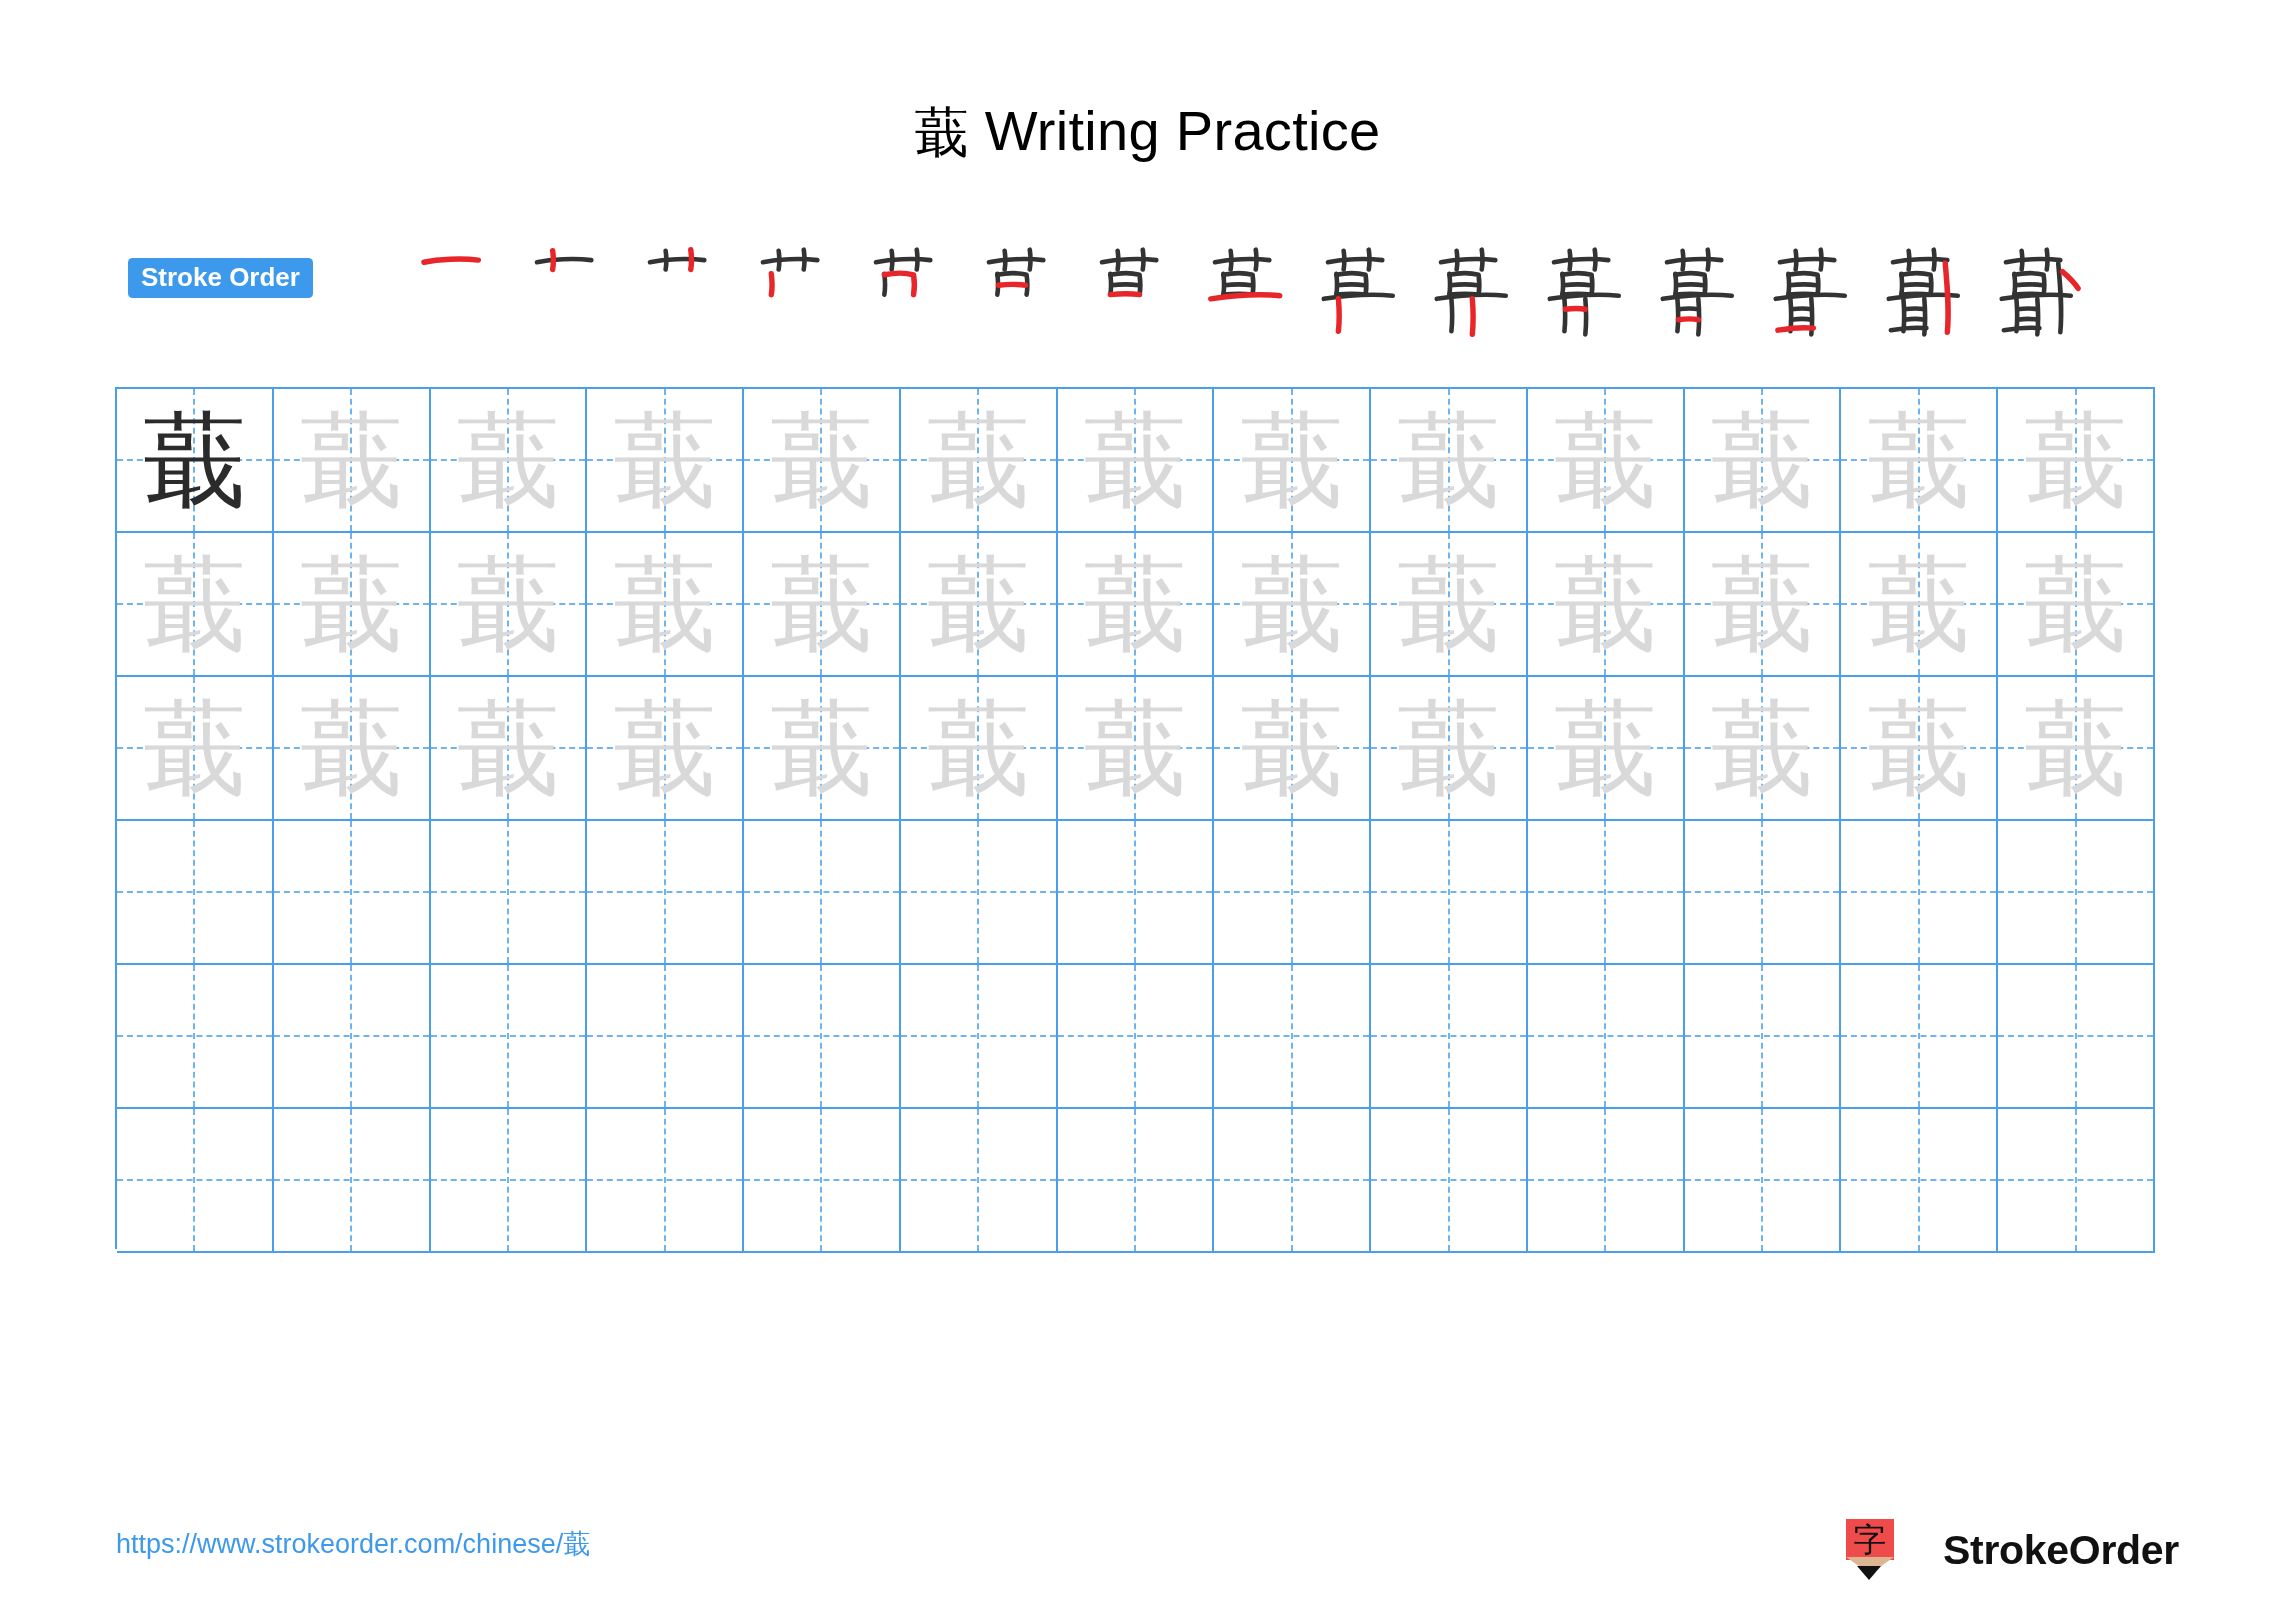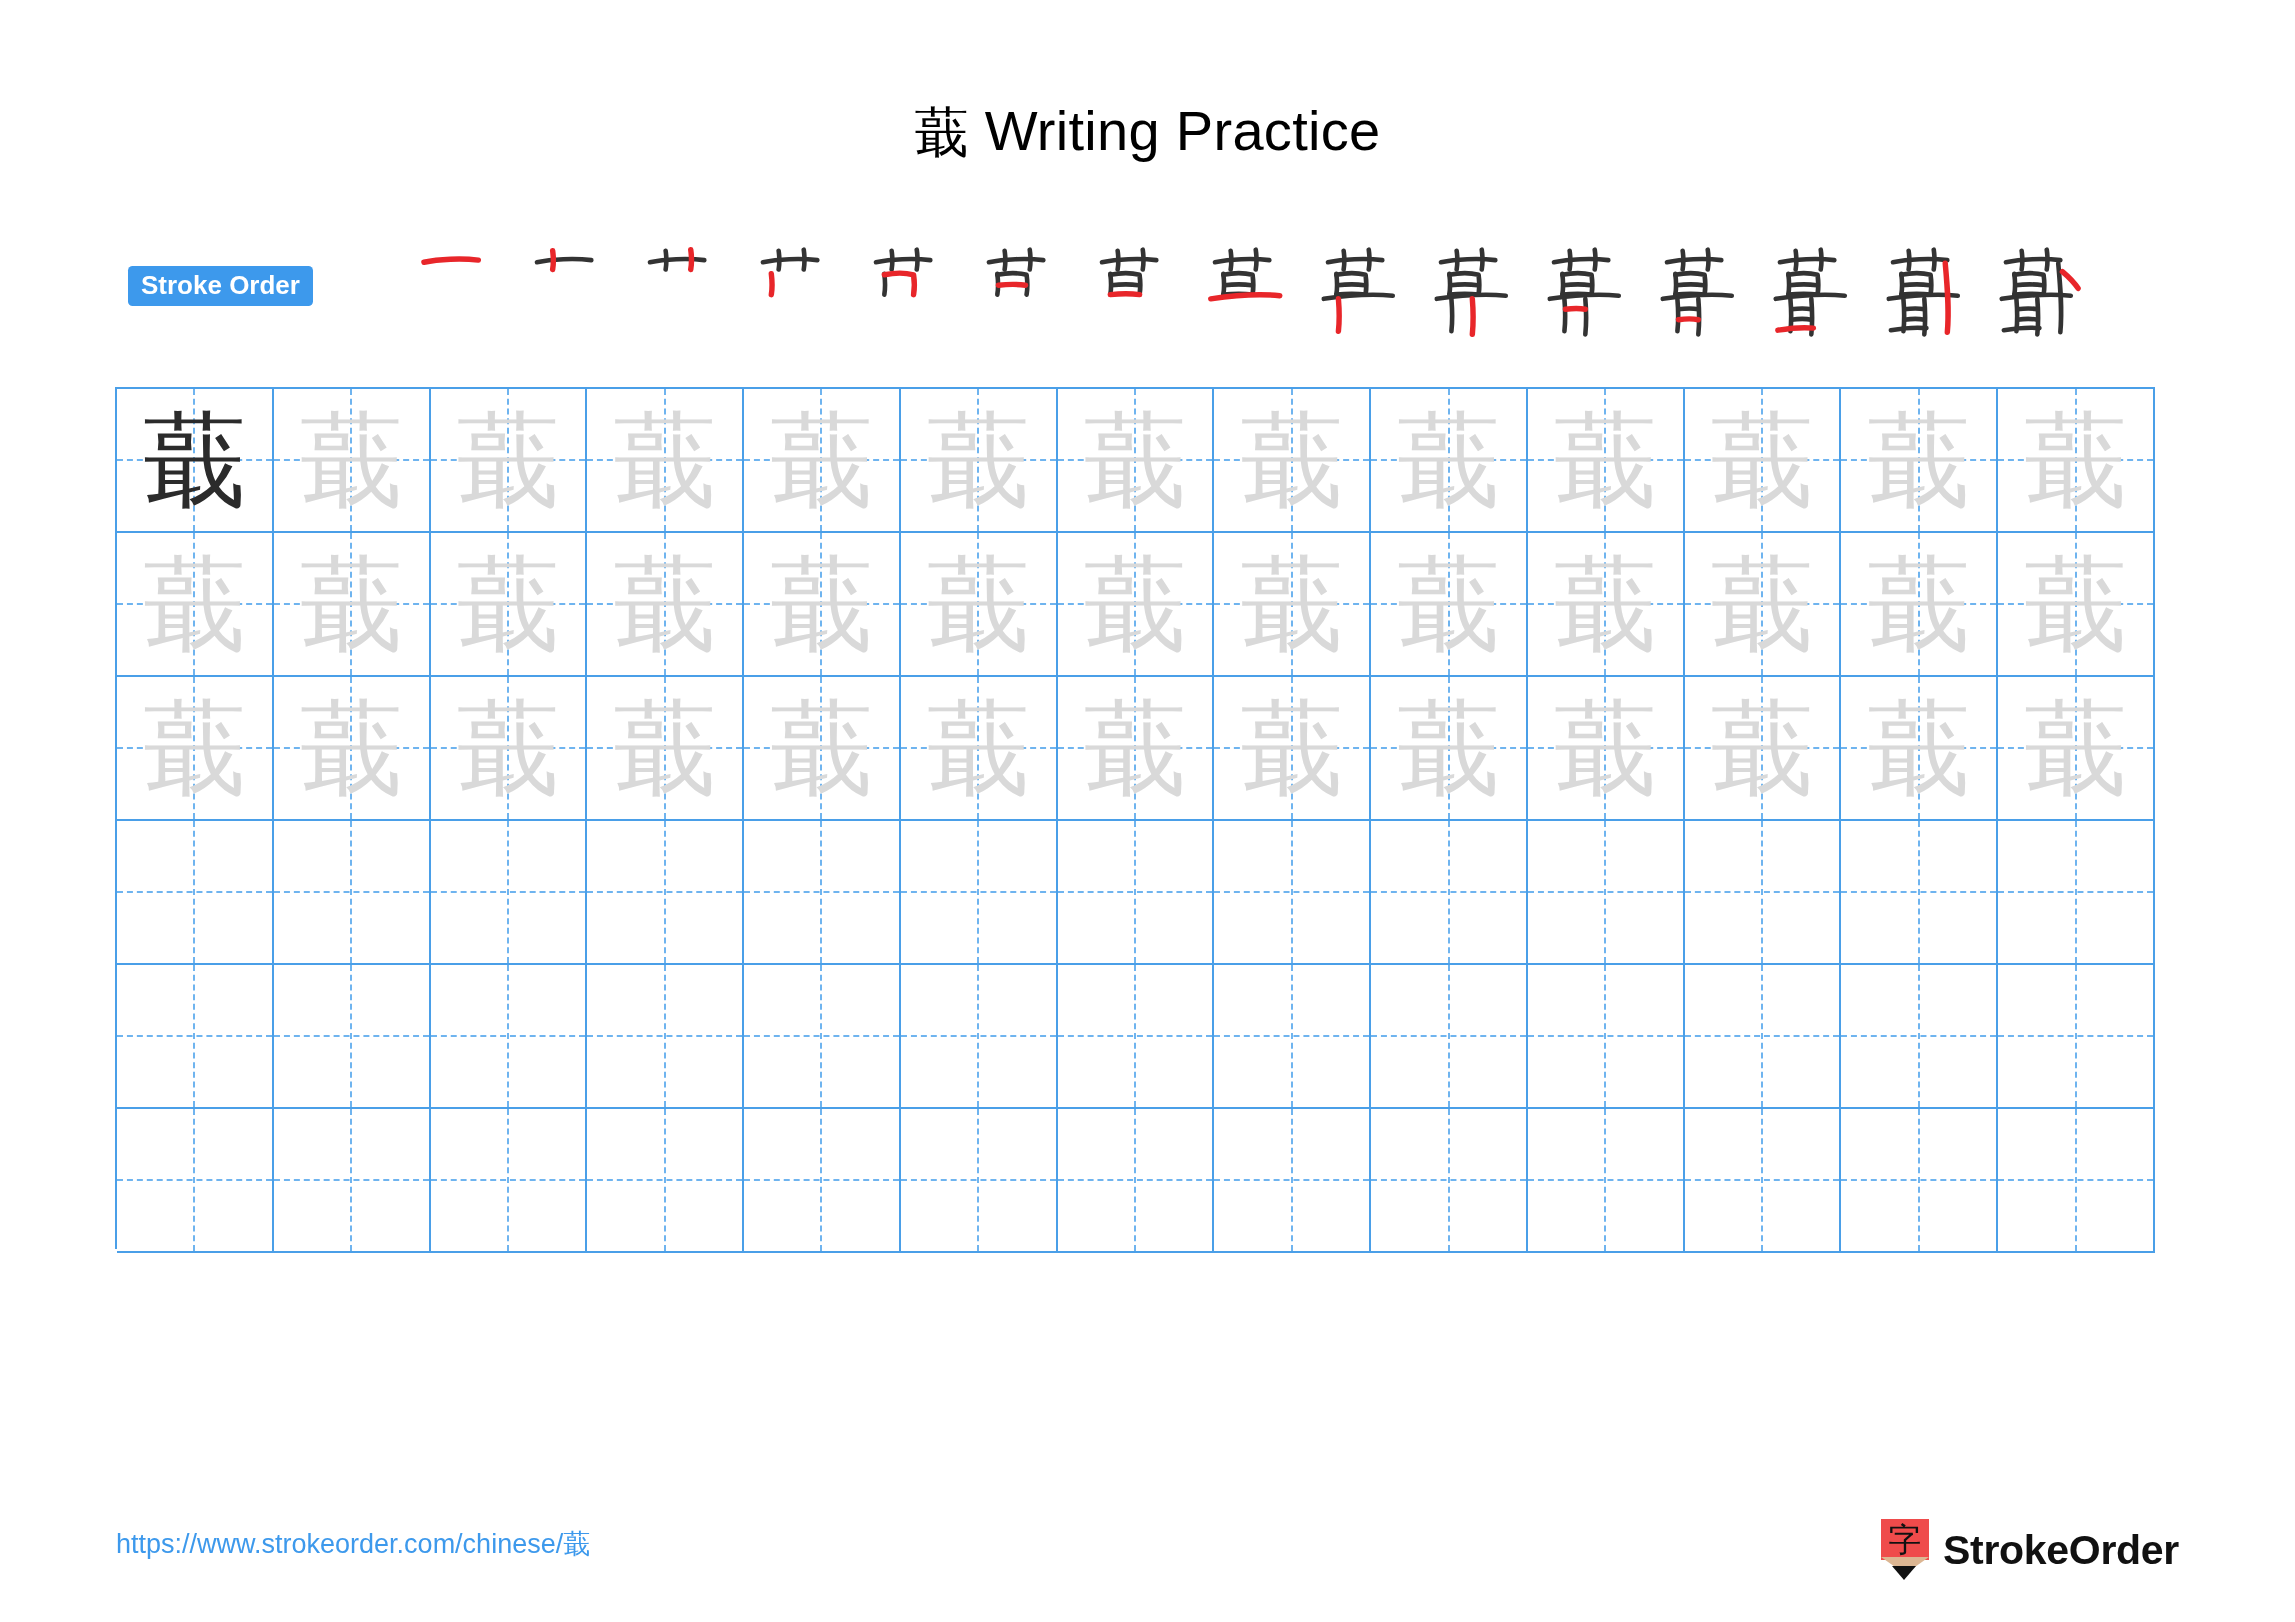--- a/index.html
+++ b/index.html
@@ -39,21 +39,21 @@
   .stroke-order-row {
     position: absolute;
     top: 250px;
     left: 128px;
     width: 2035px;
     height: 85px;
   }
   .so-badge {
     position: absolute;
     left: 0;
-    top: 16px;
+    top: 8px;
     background: #3d99ec;
     color: #ffffff;
     font-size: 26px;
     font-weight: 600;
     padding: 5.9px 13px 7.9px 13px;
     border-radius: 4.6px;
     line-height: 1;
     white-space: nowrap;
   }
   .so-steps {
@@ -209,20 +209,21 @@
     font-family: "DejaVu Sans", sans-serif;
     font-size: 33px;
     line-height: 1;
   }
   .brand-name {
     color: #111111;
     font-size: 41px;
     font-weight: 700;
     letter-spacing: -0.3px;
     white-space: nowrap;
+    margin-left: 35px;
   }
 </style>
 </head>
 <body>
 
 <div class="title">
   <span class="han">蕺</span><span> Writing Practice</span>
 </div>
 
 <div class="stroke-order-row">

